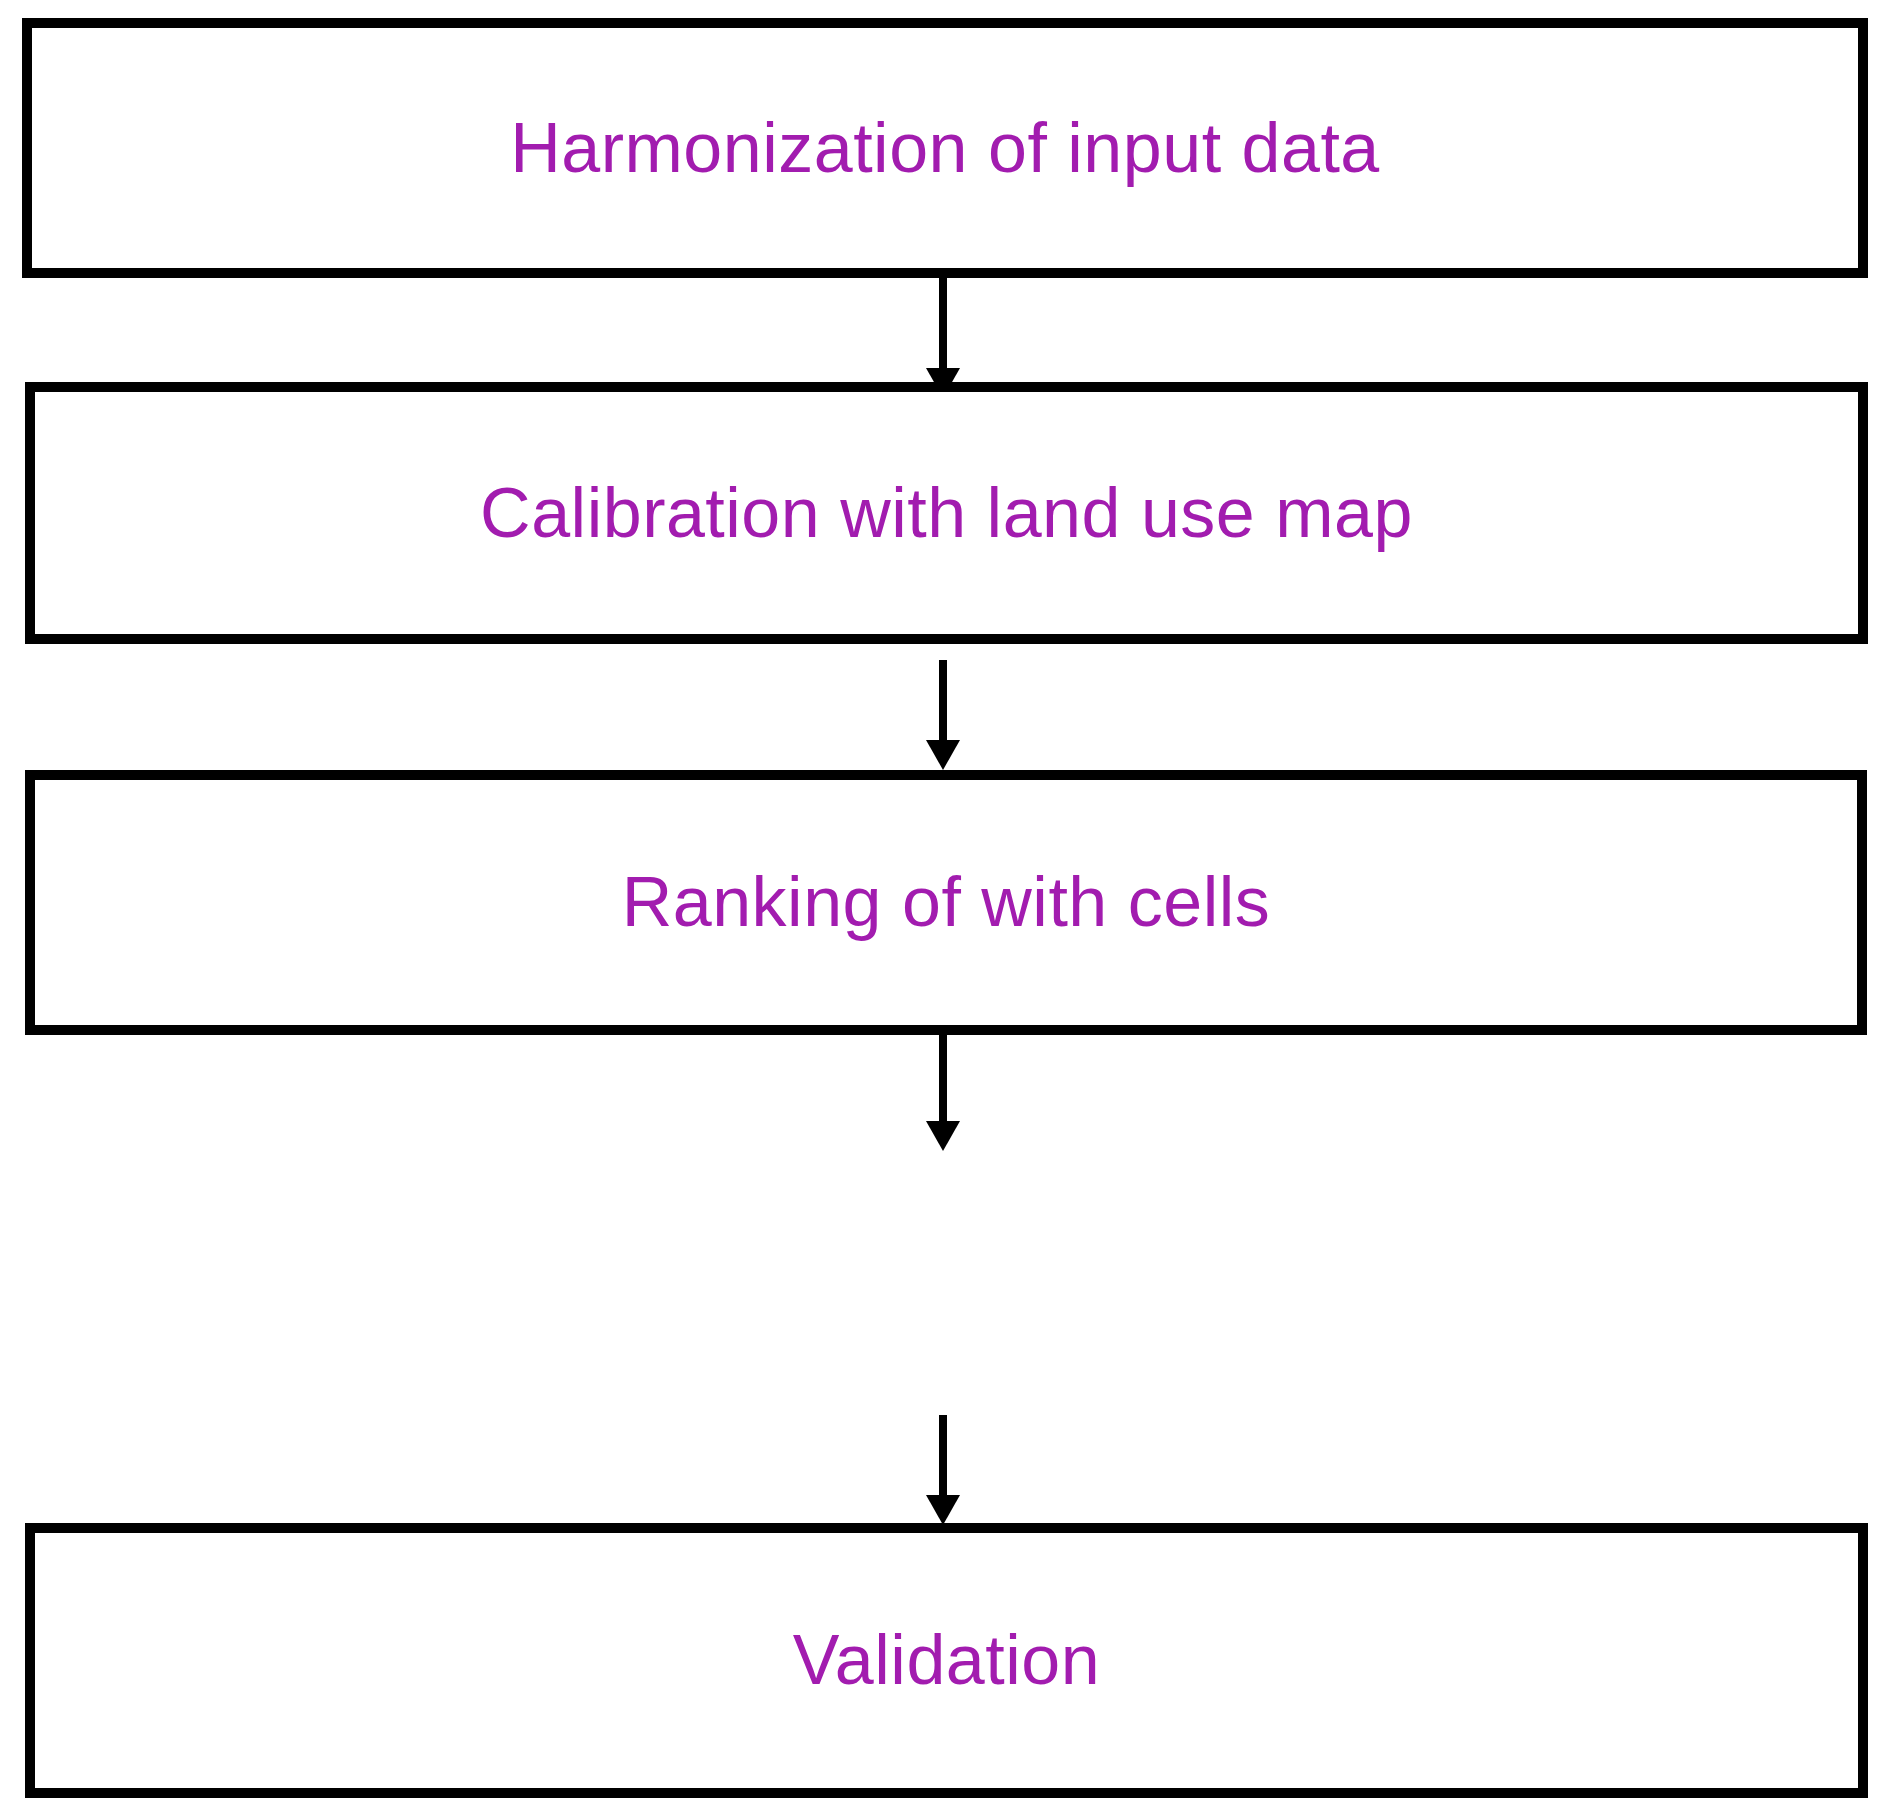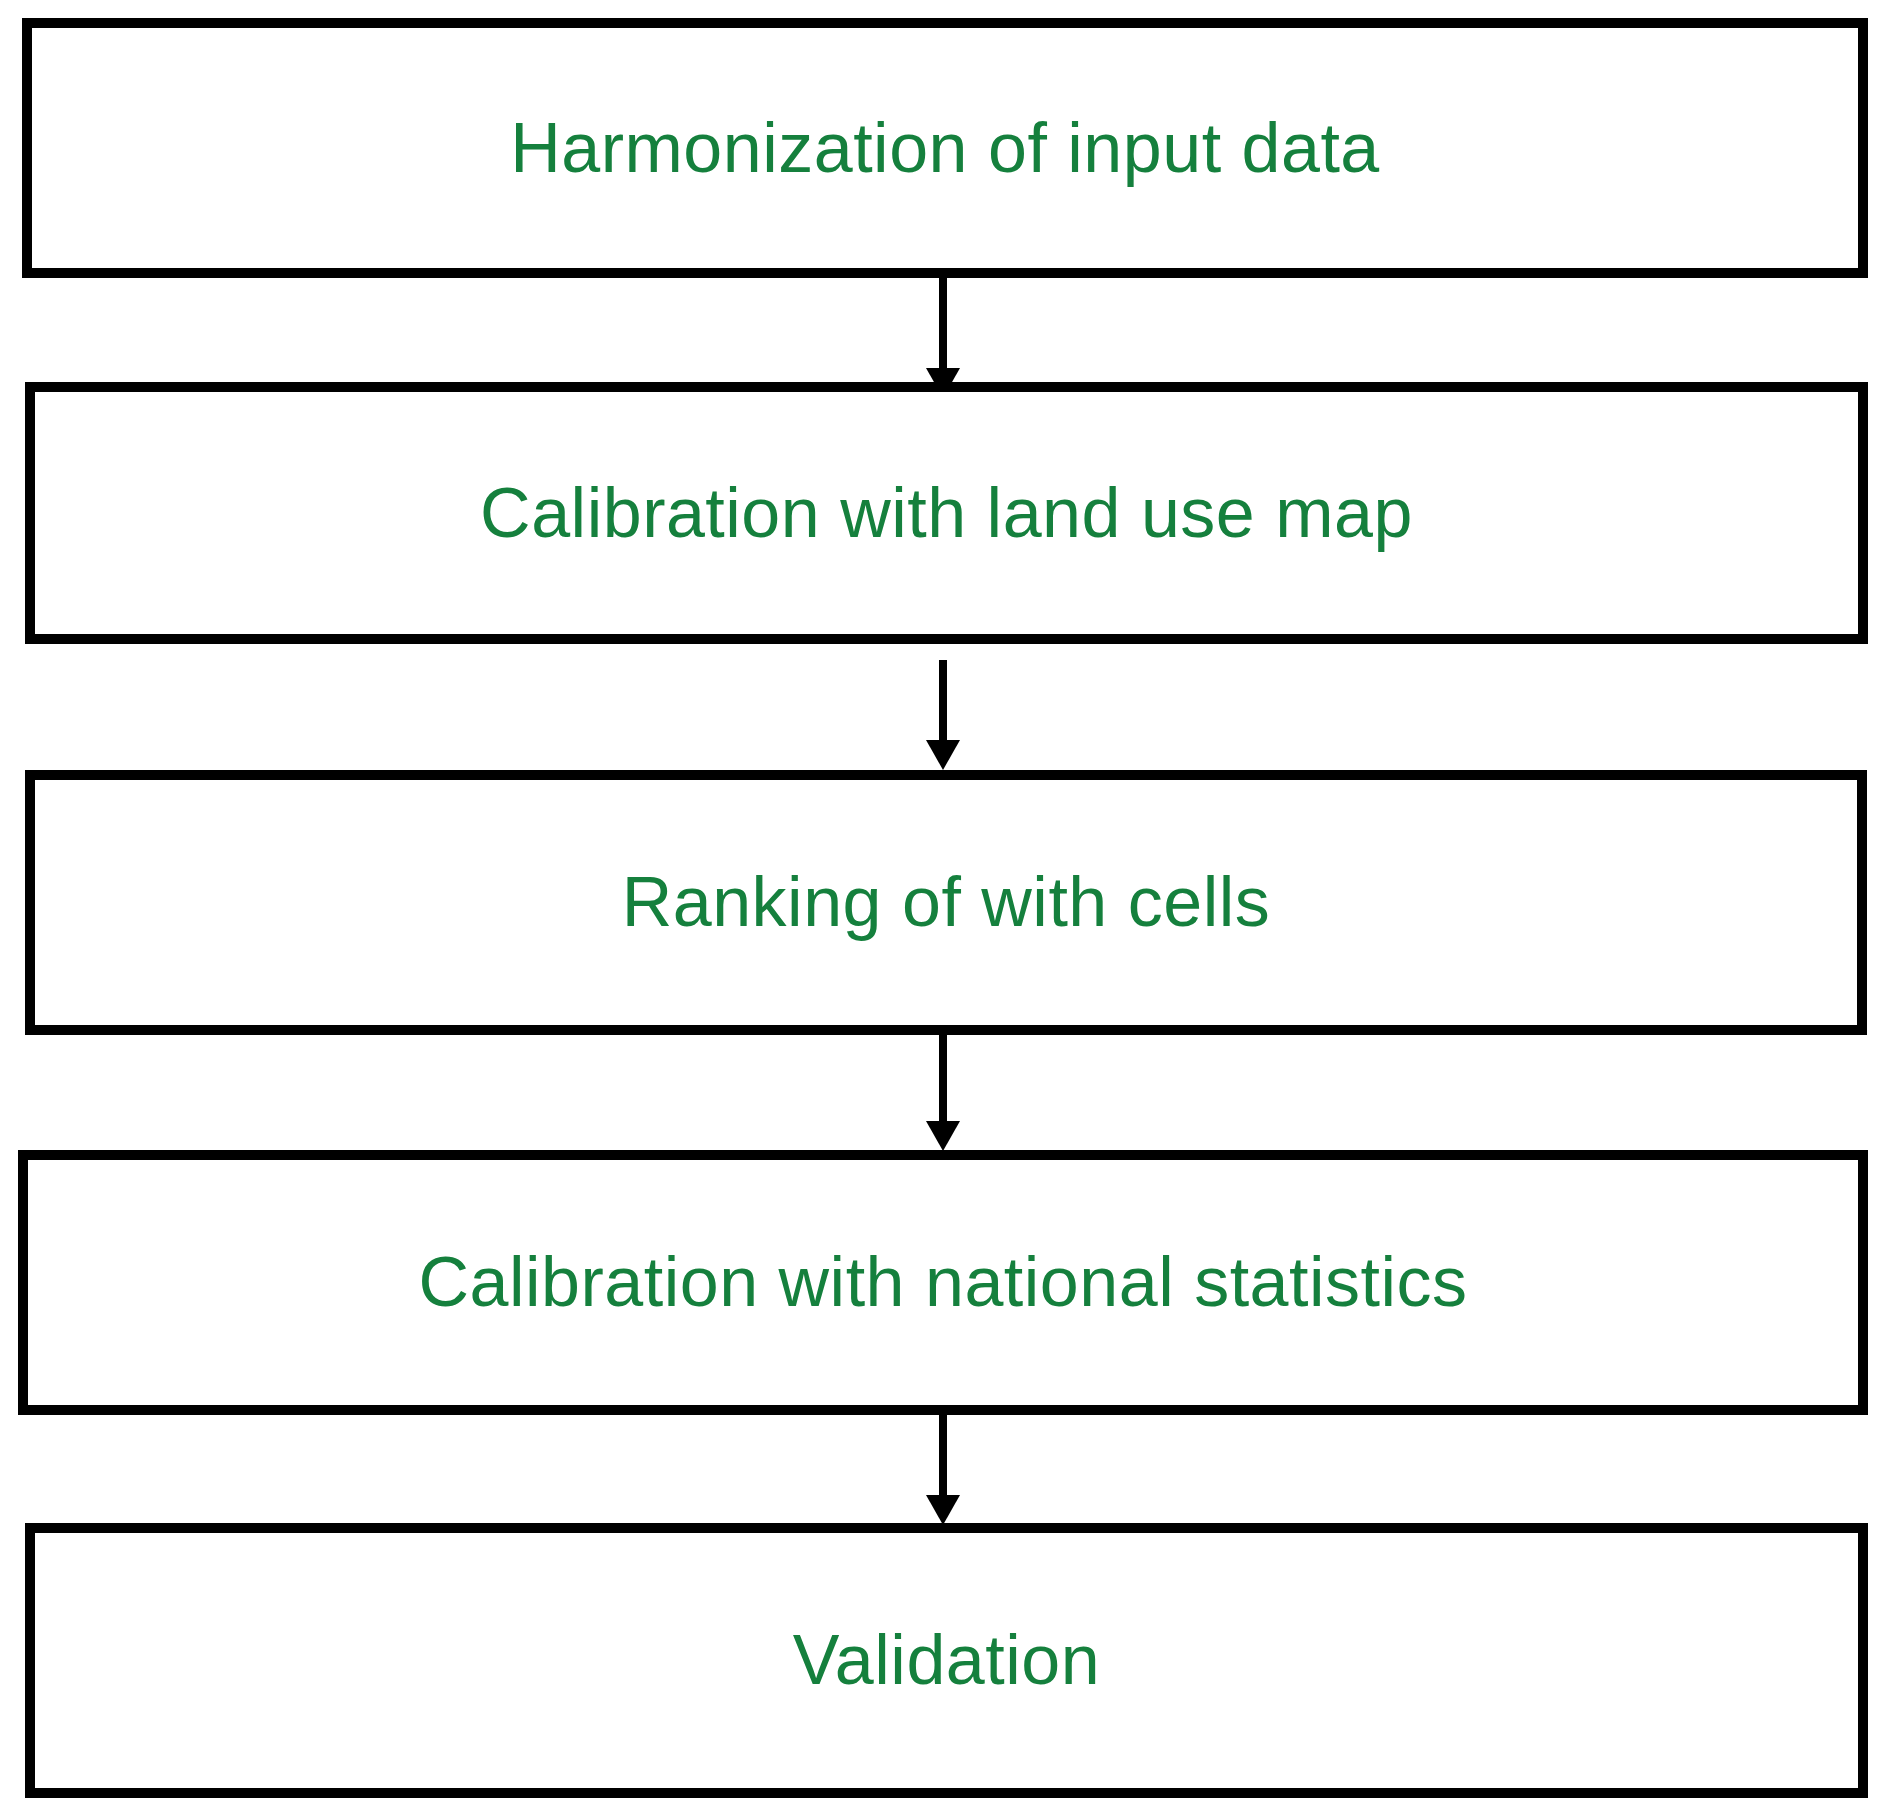--- a/index.html
+++ b/index.html
@@ -21,21 +21,21 @@
   .flow-box {
     position: absolute;
     box-sizing: border-box;
     background: #ffffff;
     border: 10px solid #000000;
     display: flex;
     align-items: center;
     justify-content: center;
   }
   .flow-box-label {
-    color: #15803d;
+    color: #a21caf;
     font-family: "Liberation Sans", sans-serif;
     font-size: 70px;
     font-weight: 400;
     letter-spacing: 0.5px;
     line-height: 1.1;
     white-space: nowrap;
   }
   .connector {
     position: absolute;
   }
@@ -74,23 +74,20 @@
     <span class="flow-box-label">Ranking of with cells</span>
   </div>
 
   <div class="connector" style="left:913px; top:1035px; width:60px; height:118px;">
     <svg width="60" height="118" viewBox="0 0 60 118" aria-hidden="true">
       <line x1="30" y1="0" x2="30" y2="92" stroke="#000000" stroke-width="8"></line>
       <polygon points="30,116 13,86 47,86" fill="#000000"></polygon>
     </svg>
   </div>
 
-  <div class="flow-box" style="left:18px; top:1150px; width:1850px; height:265px;">
-    <span class="flow-box-label">Calibration with national statistics</span>
-  </div>
 
   <div class="connector" style="left:913px; top:1415px; width:60px; height:112px;">
     <svg width="60" height="112" viewBox="0 0 60 112" aria-hidden="true">
       <line x1="30" y1="0" x2="30" y2="86" stroke="#000000" stroke-width="8"></line>
       <polygon points="30,110 13,80 47,80" fill="#000000"></polygon>
     </svg>
   </div>
 
   <div class="flow-box" style="left:25px; top:1523px; width:1843px; height:275px;">
     <span class="flow-box-label">Validation</span>

